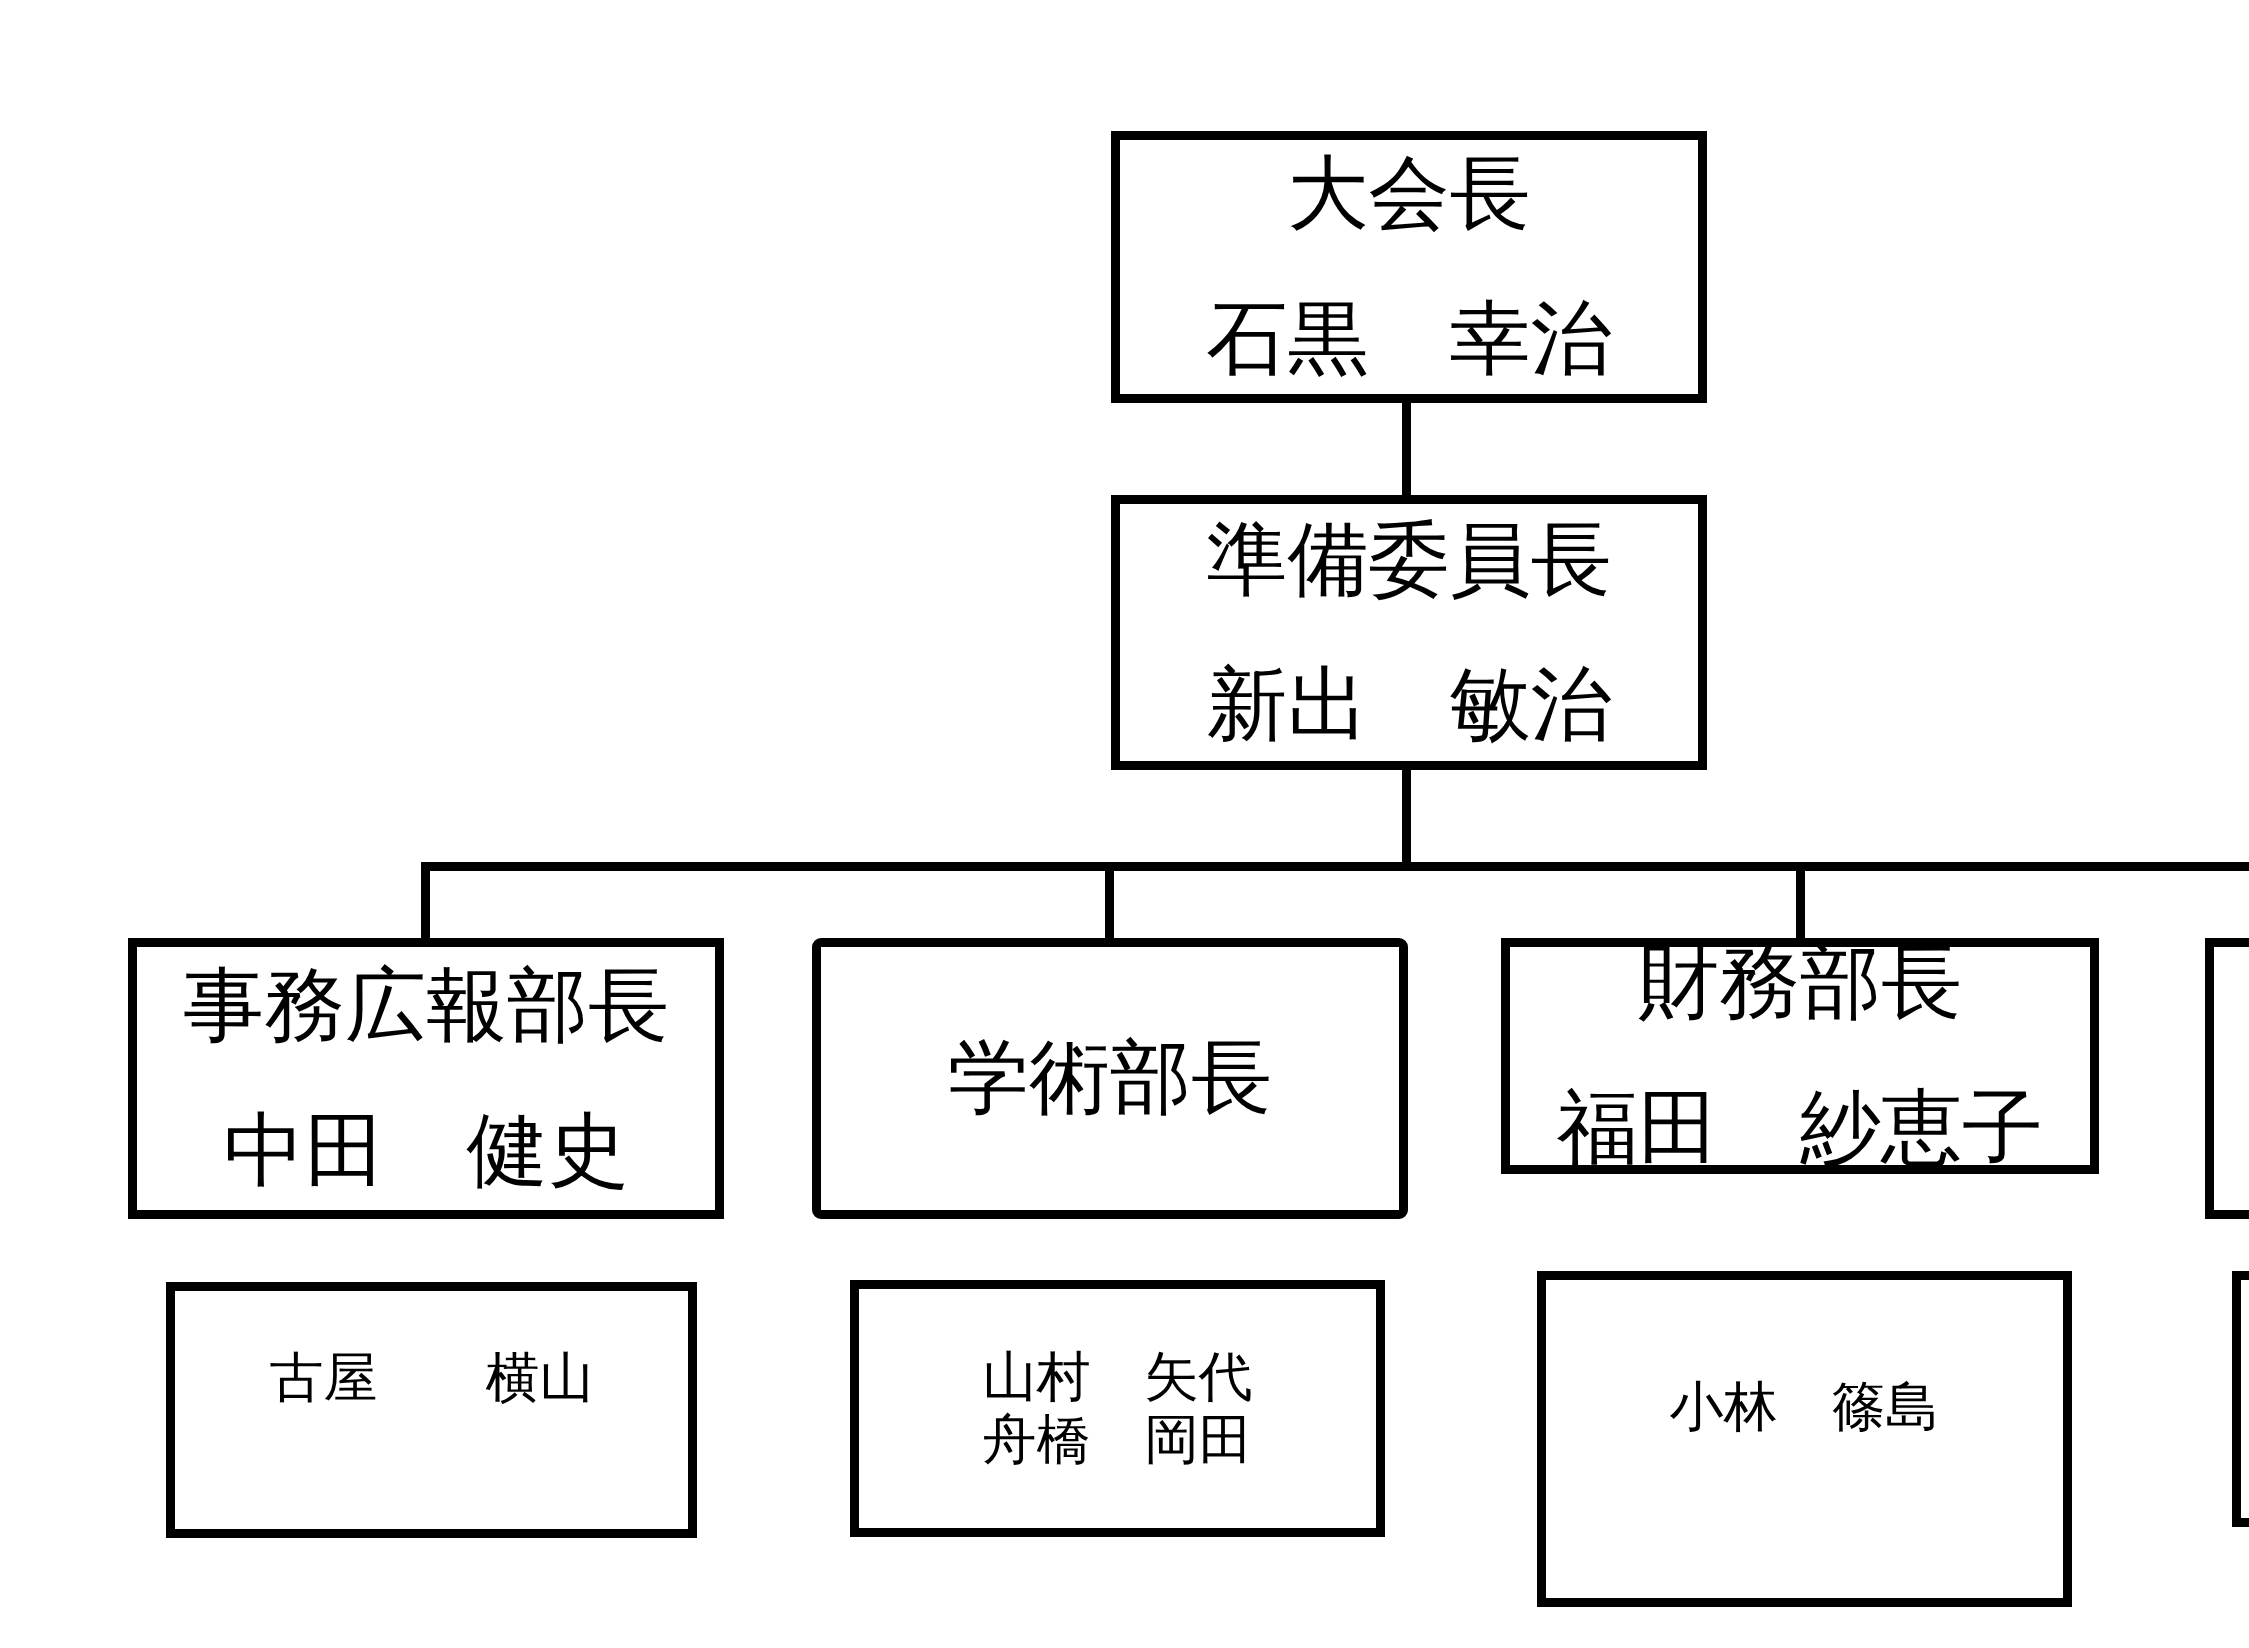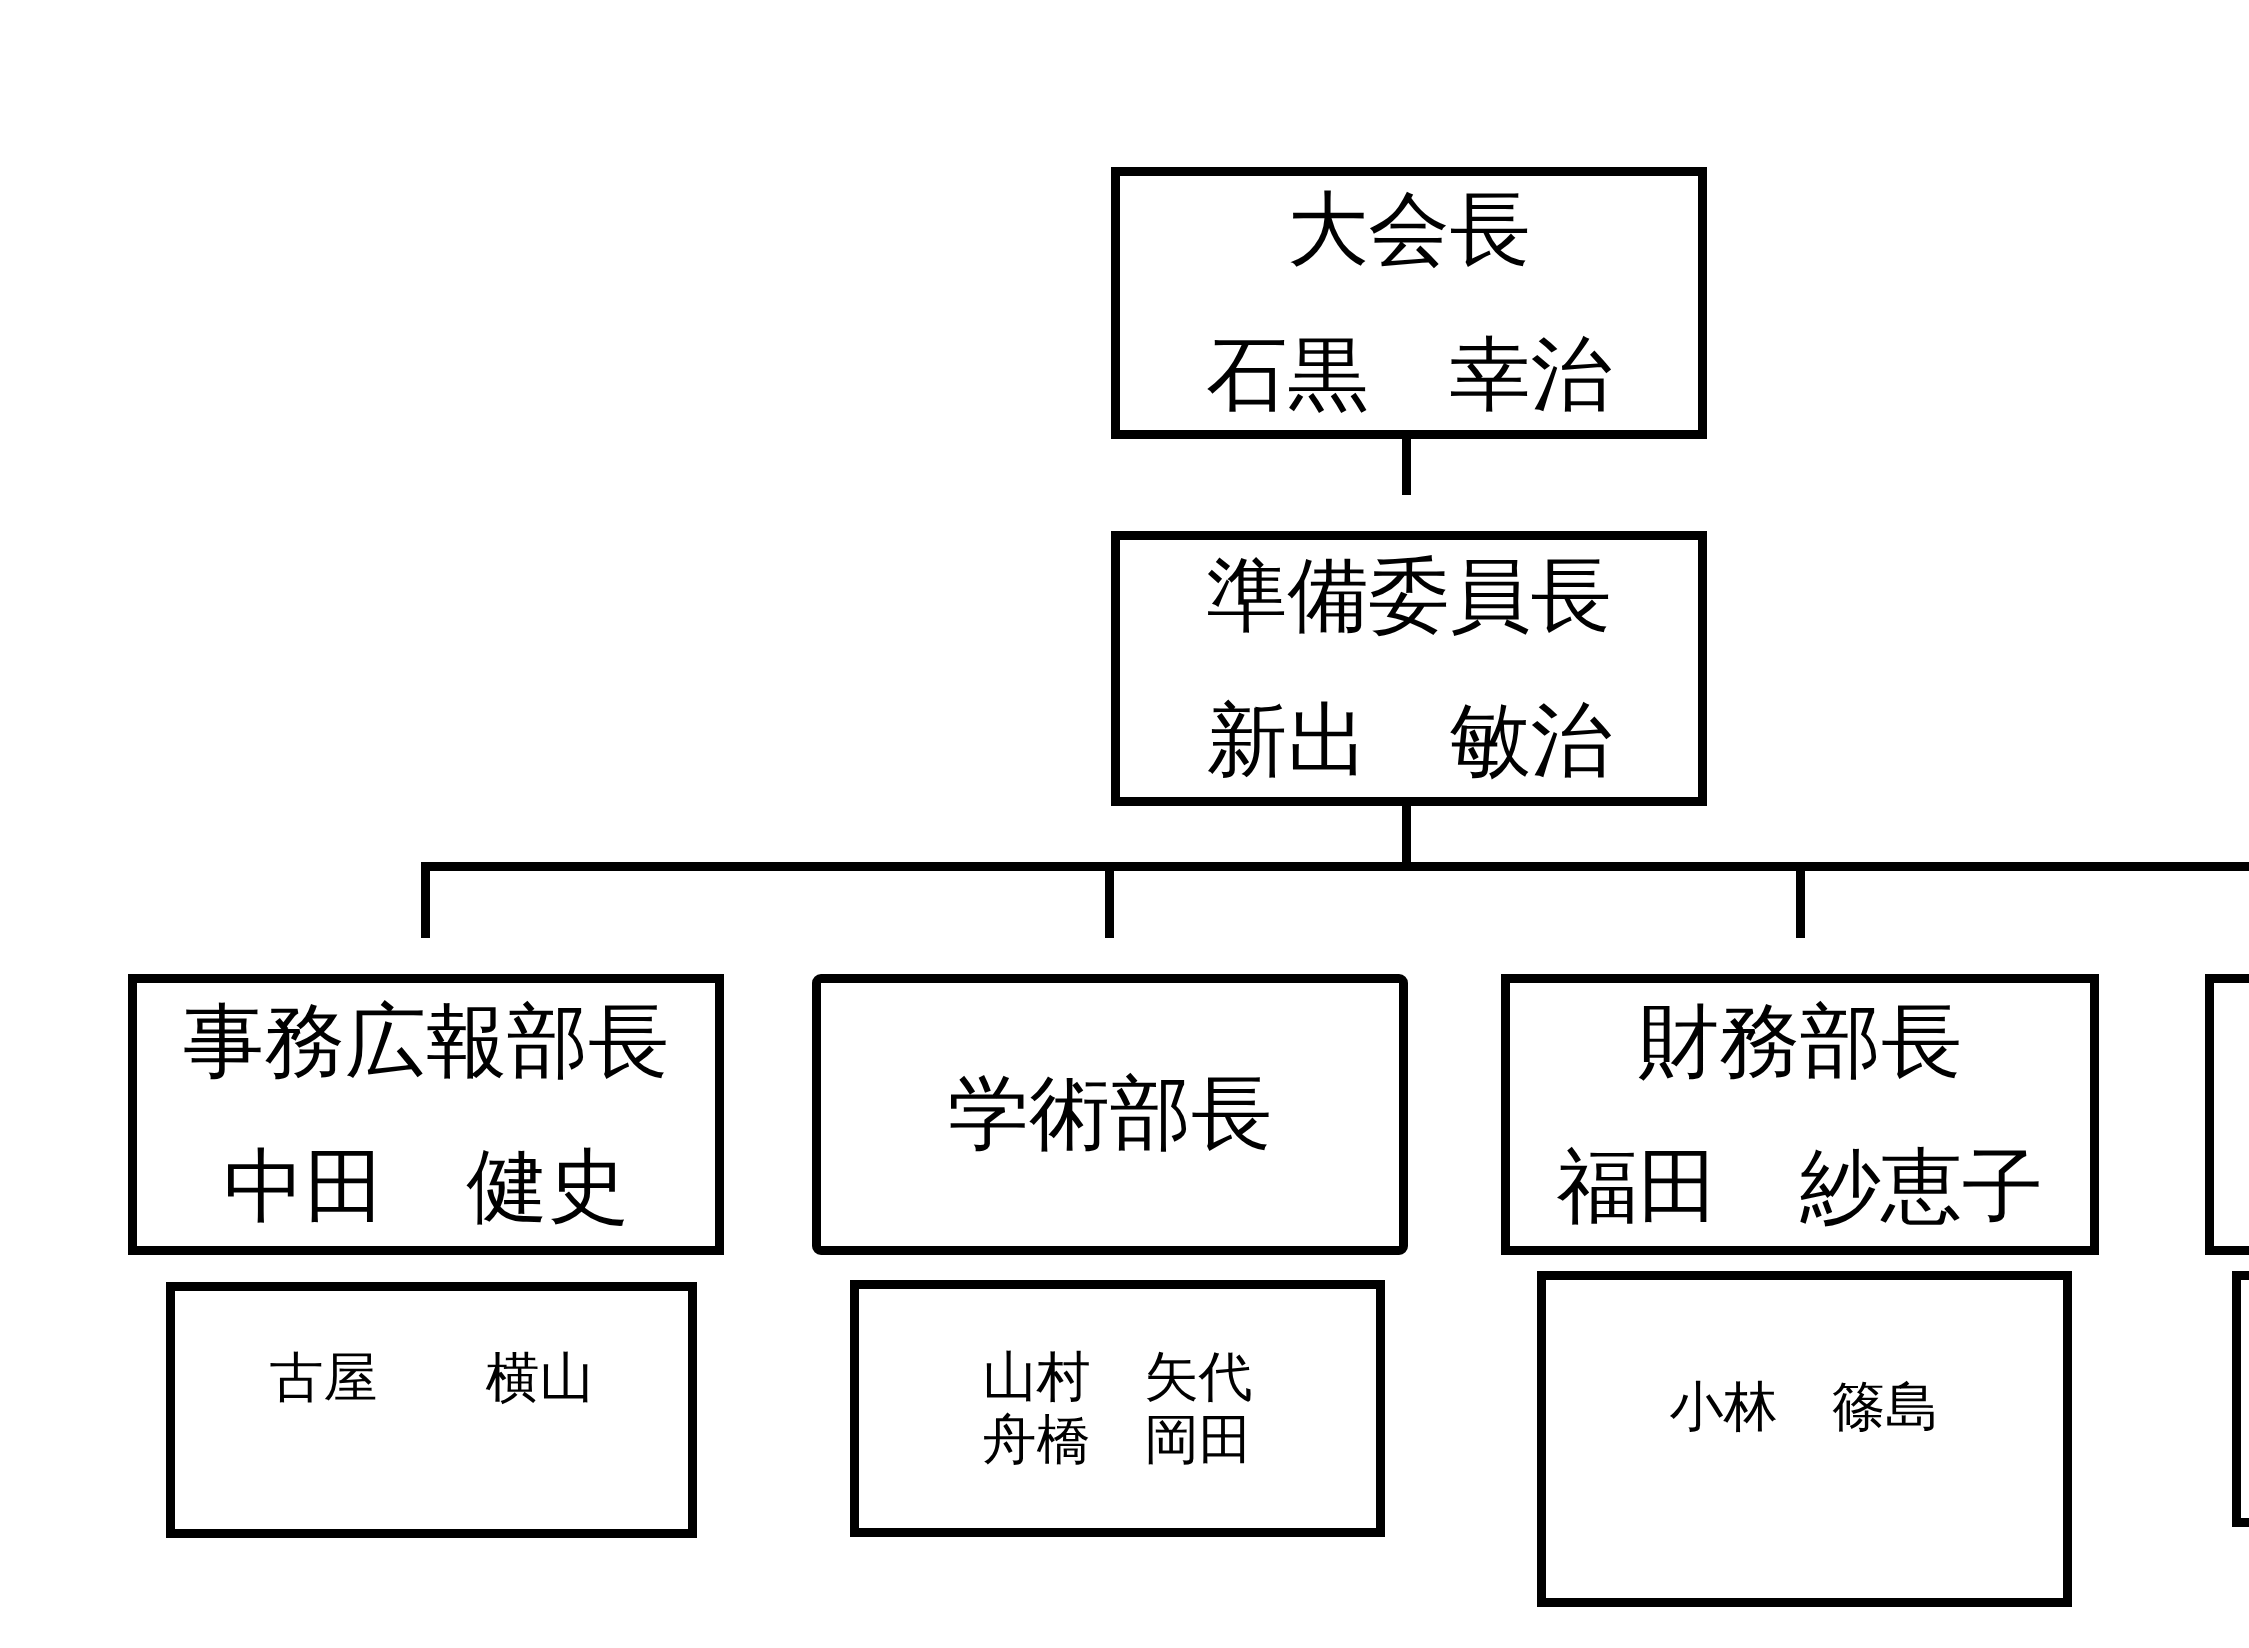--- a/index.html
+++ b/index.html
@@ -22,21 +22,20 @@
     border: 9px solid #000000;
     background: #ffffff;
     display: flex;
     flex-direction: column;
     align-items: center;
     justify-content: center;
   }
   .head-node {
     font-size: 81px;
     row-gap: 64px;
-    margin-top: 36px;
   }
   .head-node .role-line,
   .head-node .name-line {
     line-height: 1;
     white-space: pre;
   }
   .member-node {
     font-size: 54px;
   }
   .mblock {
@@ -78,21 +77,21 @@
 
   <div class="node head-node" style="left:128px; top:938px; width:596px; height:281px;">
     <div class="role-line">事務広報部長</div>
     <div class="name-line">中田　健史</div>
   </div>
 
   <div class="node head-node" style="left:812px; top:938px; width:596px; height:281px;border-radius:9px;">
     <div class="role-line">学術部長</div>
   </div>
 
-  <div class="node head-node" style="left:1501px; top:938px; width:598px; height:281px;">
+  <div class="node head-node" style="left:1501px; top:938px; width:598px; height:236px;">
     <div class="role-line">財務部長</div>
     <div class="name-line">福田　紗恵子</div>
   </div>
 
   <div class="node head-node" style="left:2205px; top:938px; width:587px; height:281px;">
     
     
   </div>
 
   <div class="node member-node" style="left:166px; top:1282px; width:531px; height:256px;">

